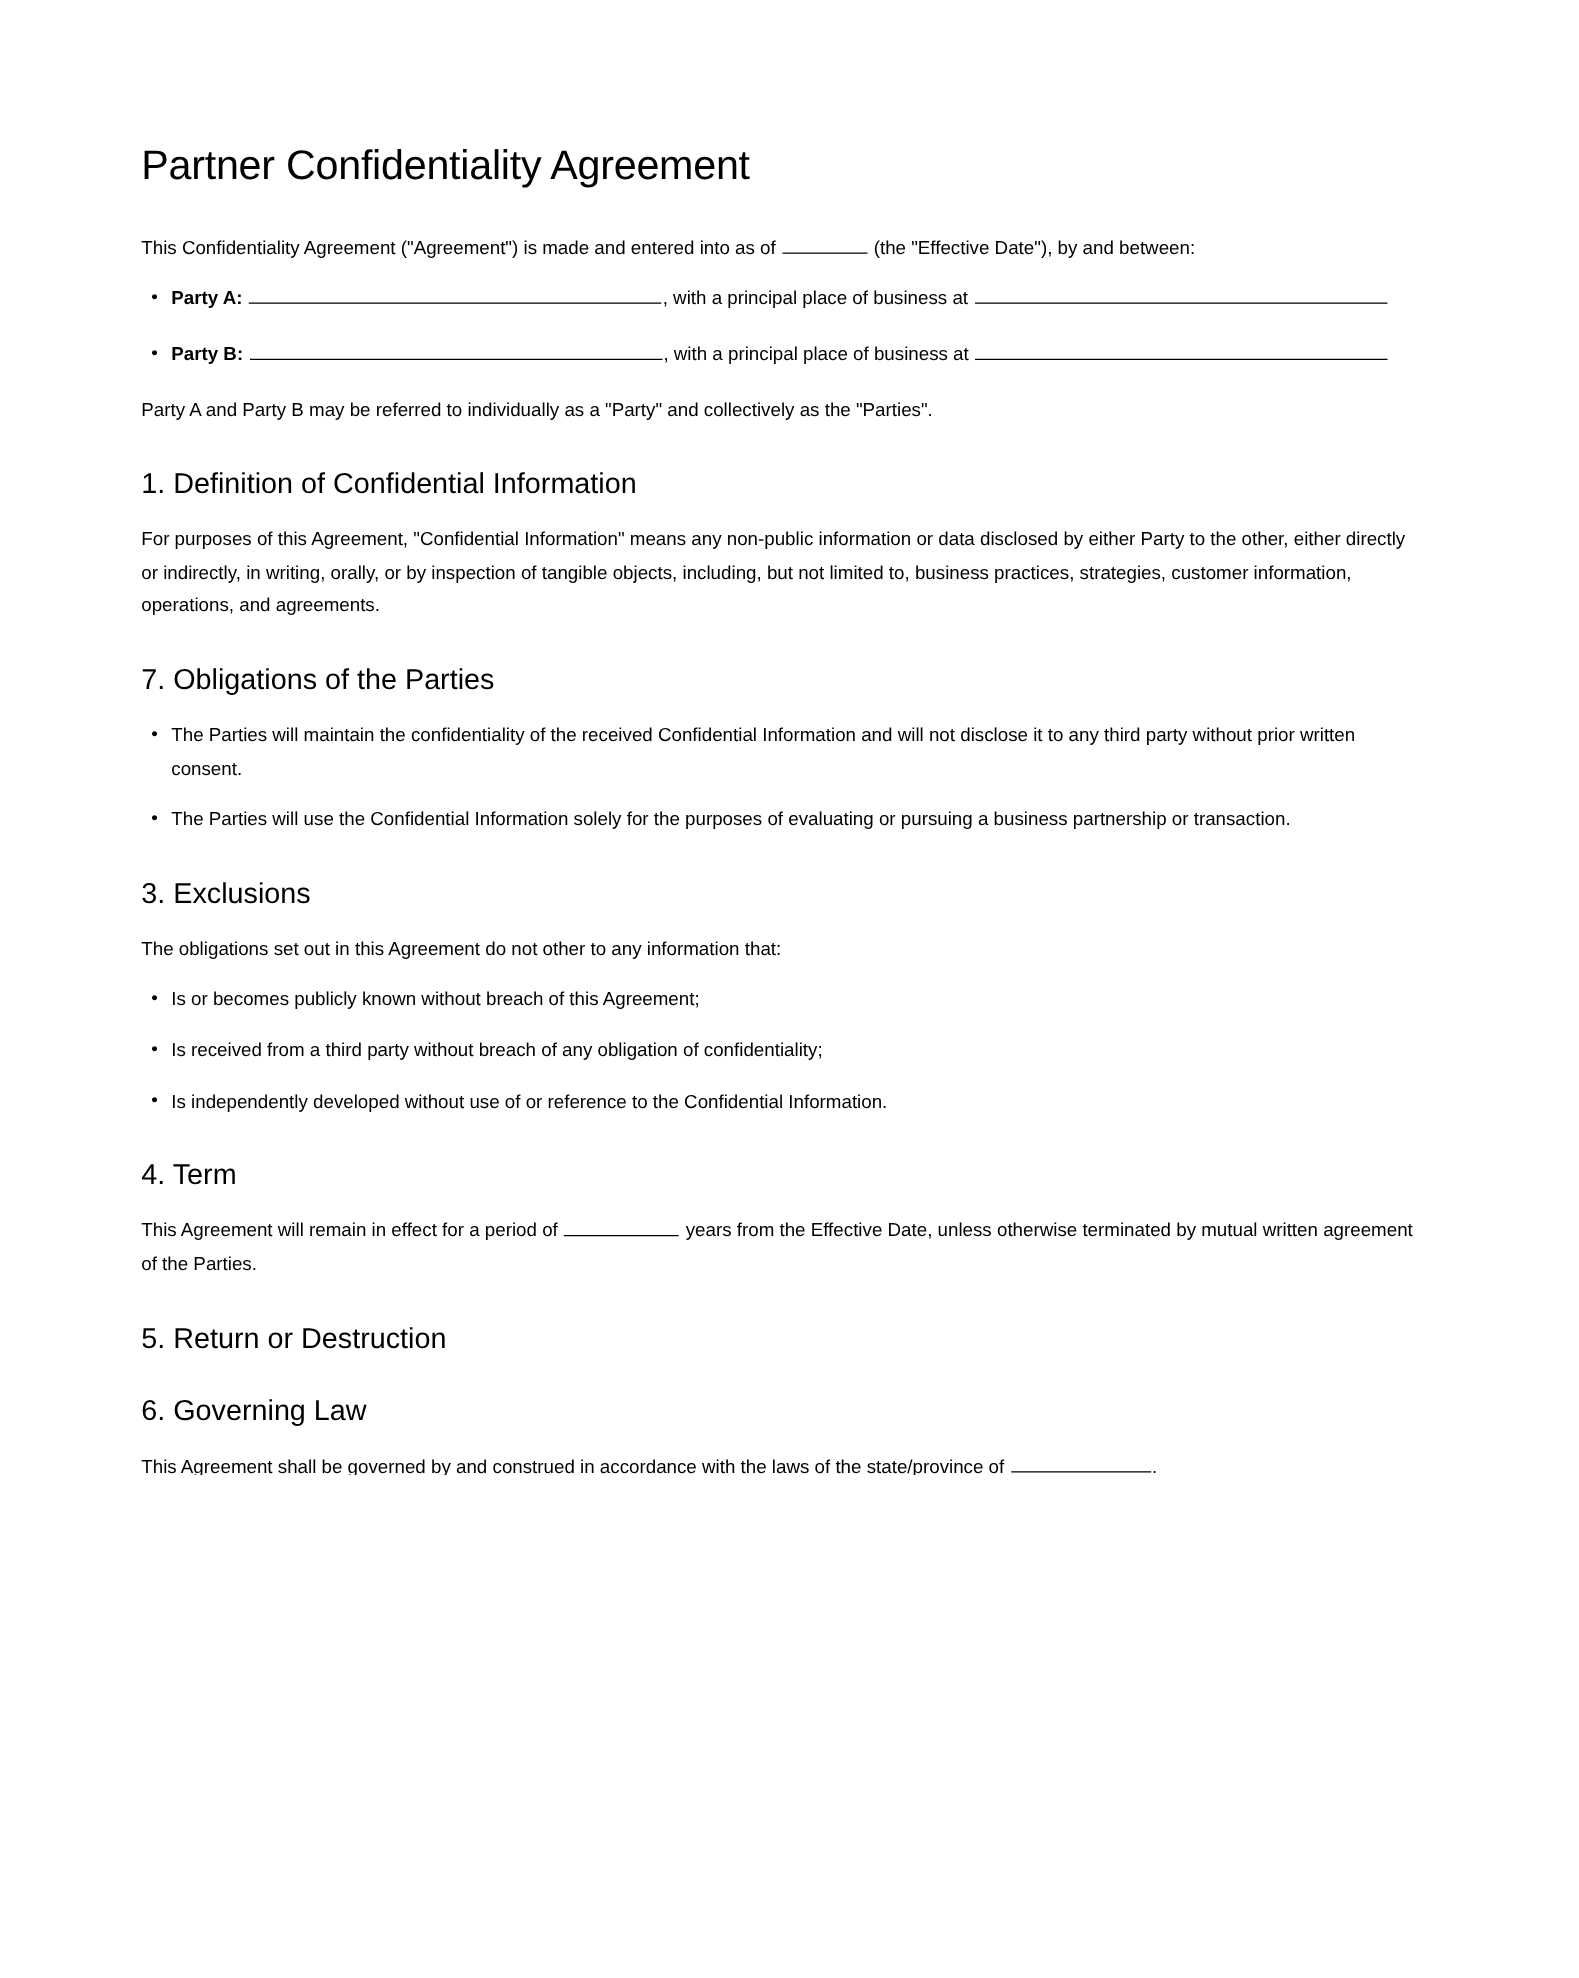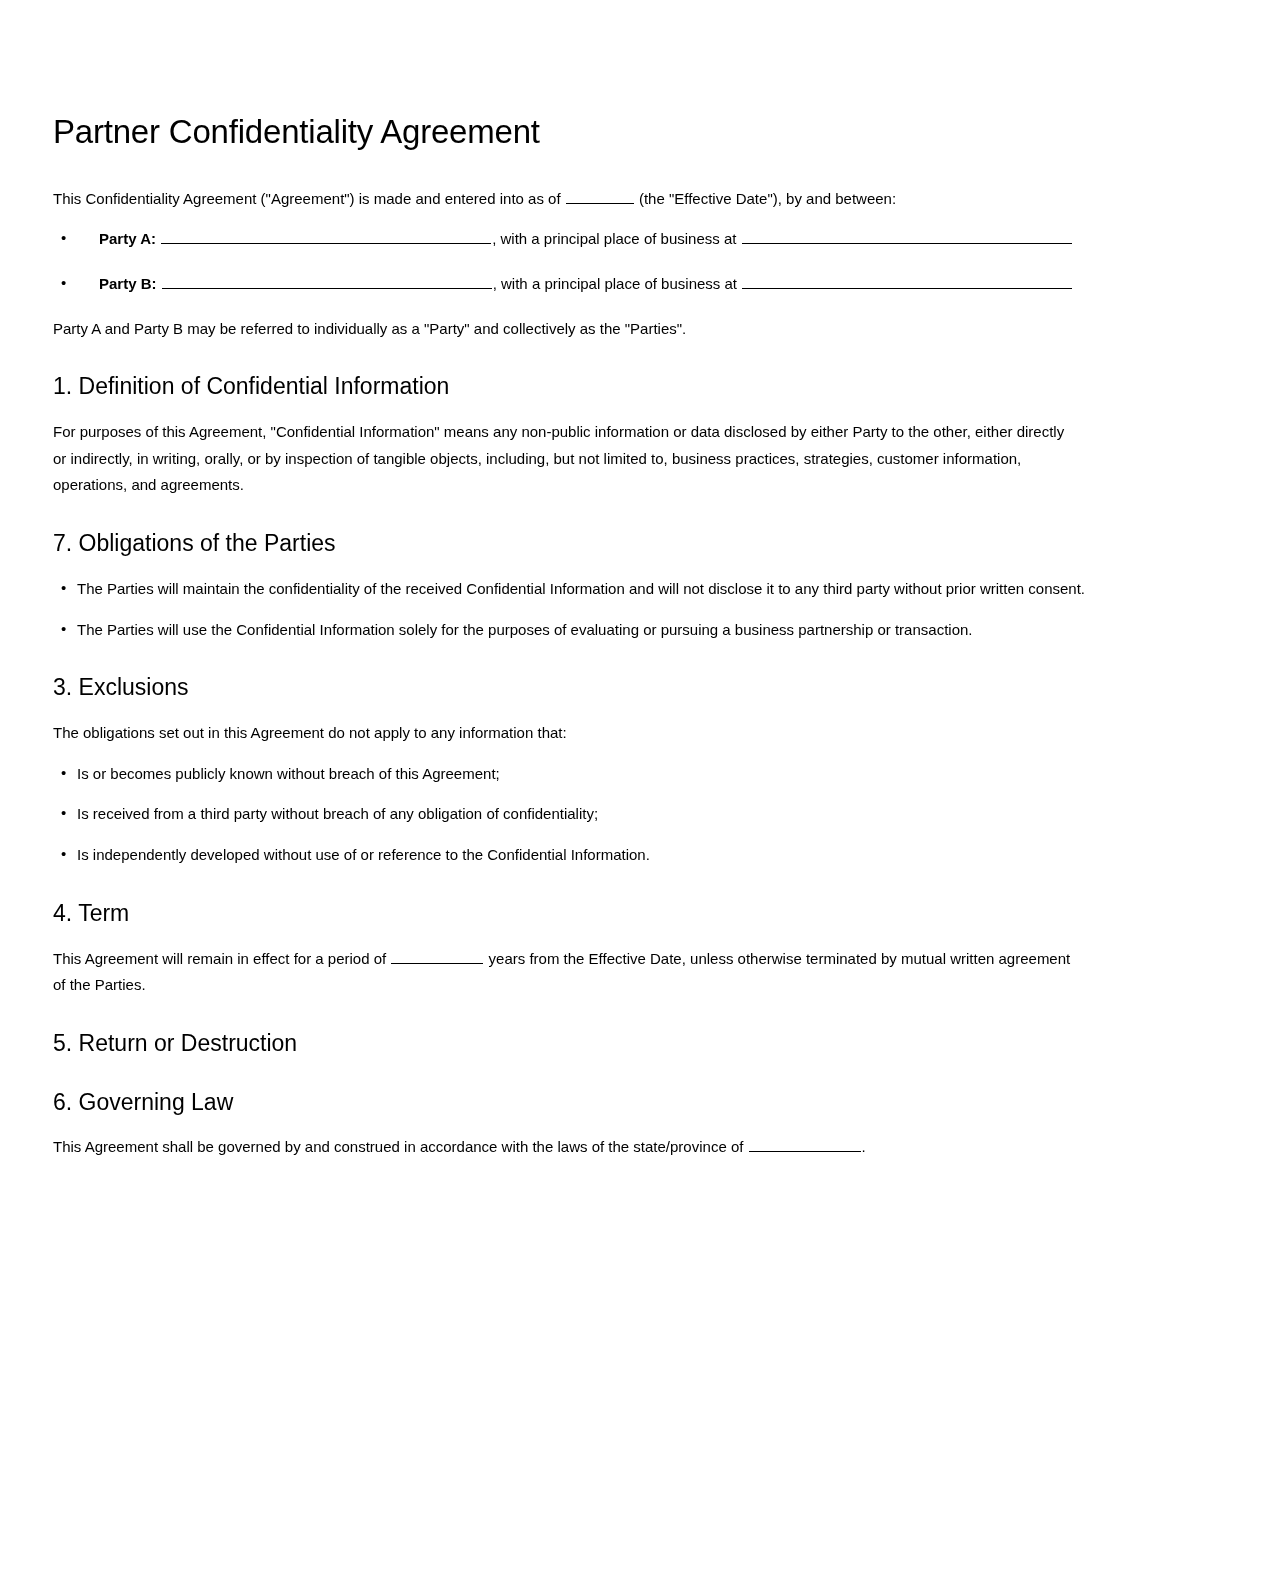--- a/index.html
+++ b/index.html
@@ -10,21 +10,21 @@
   body {
     font-family: "Liberation Sans", sans-serif;
     color: #000000;
   }
   .page {
     position: relative;
     width: 1263px;
     height: 1180px;
     background: #ffffff;
     box-sizing: border-box;
-    padding: 112px 130px 0 53px;
+    padding: 112px 130px 0 113px;
     overflow: hidden;
   }
   .doc-title {
     font-size: 33px;
     font-weight: normal;
     letter-spacing: -0.2px;
     margin: 0 0 34px 0;
     line-height: 1.2;
   }
   .section-heading {
@@ -61,21 +61,20 @@
     line-height: 1.78;
   }
   ul.doc-list.tight > li {
     margin-bottom: 18px;
   }
   .party-line {
     white-space: nowrap;
   }
   .party-label {
     font-weight: bold;
-    margin-left: 22px;
   }
   .blank {
     display: inline-block;
     border-bottom: 1.6px solid #000;
     vertical-align: baseline;
     height: 0.92em;
     margin: 0 1px;
   }
   .blank-date { width: 68px; }
   .blank-party-name { width: 330px; }
@@ -121,21 +120,21 @@
   <h2 class="section-heading">1. Definition of Confidential Information</h2>
   <p class="body-text">For purposes of this Agreement, "Confidential Information" means any non-public information or data disclosed by either Party to the other, either directly or indirectly, in writing, orally, or by inspection of tangible objects, including, but not limited to, business practices, strategies, customer information, operations, and agreements.</p>
 
   <h2 class="section-heading">7. Obligations of the Parties</h2>
   <ul class="doc-list">
     <li>The Parties will maintain the confidentiality of the received Confidential Information and will not disclose it to any third party without prior written consent.</li>
     <li>The Parties will use the Confidential Information solely for the purposes of evaluating or pursuing a business partnership or transaction.</li>
   </ul>
 
   <h2 class="section-heading">3. Exclusions</h2>
-  <p class="body-text">The obligations set out in this Agreement do not apply to any information that:</p>
+  <p class="body-text">The obligations set out in this Agreement do not other to any information that:</p>
   <ul class="doc-list">
     <li>Is or becomes publicly known without breach of this Agreement;</li>
     <li>Is received from a third party without breach of any obligation of confidentiality;</li>
     <li>Is independently developed without use of or reference to the Confidential Information.</li>
   </ul>
 
   <h2 class="section-heading">4. Term</h2>
   <p class="body-text"><span>This Agreement will remain in effect for a period of</span> <span class="blank blank-years"></span> <span>years from the Effective Date, unless otherwise terminated by mutual written agreement of the Parties.</span></p>
 
   <h2 class="section-heading">5. Return or Destruction</h2>

